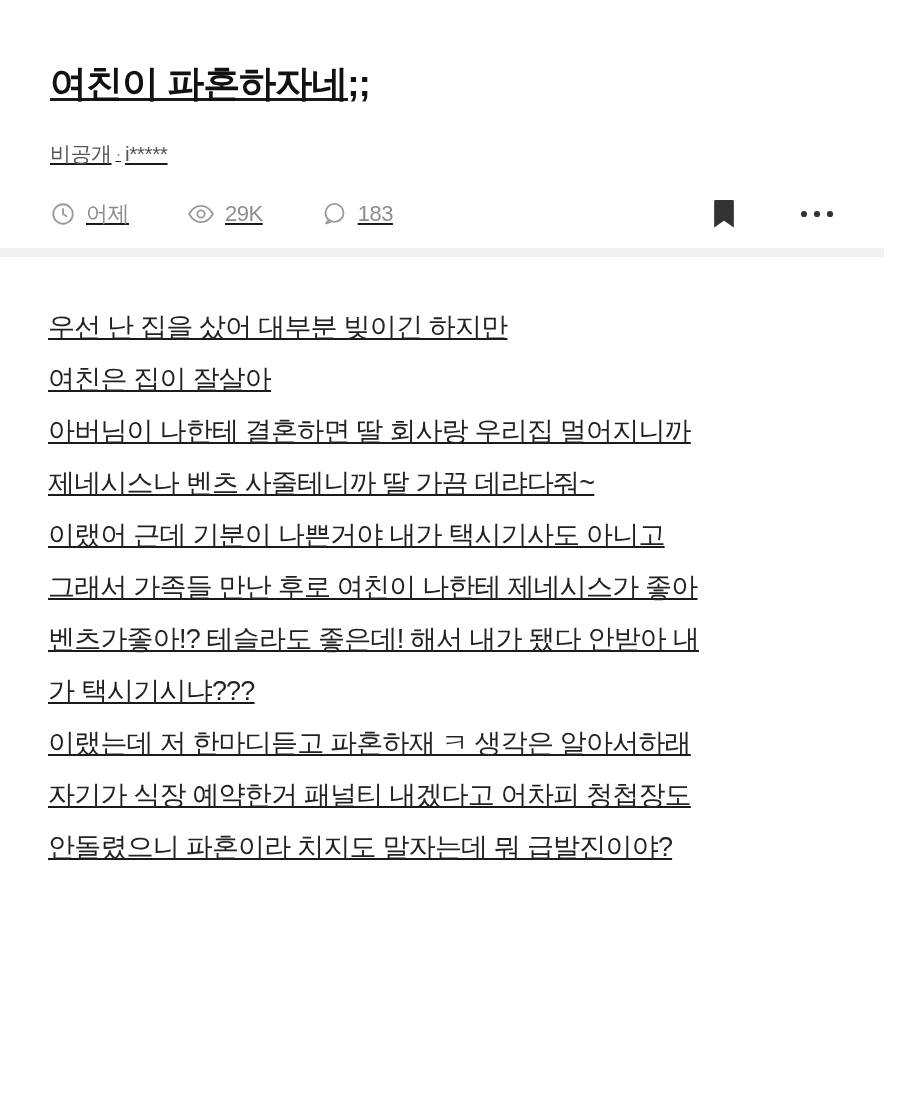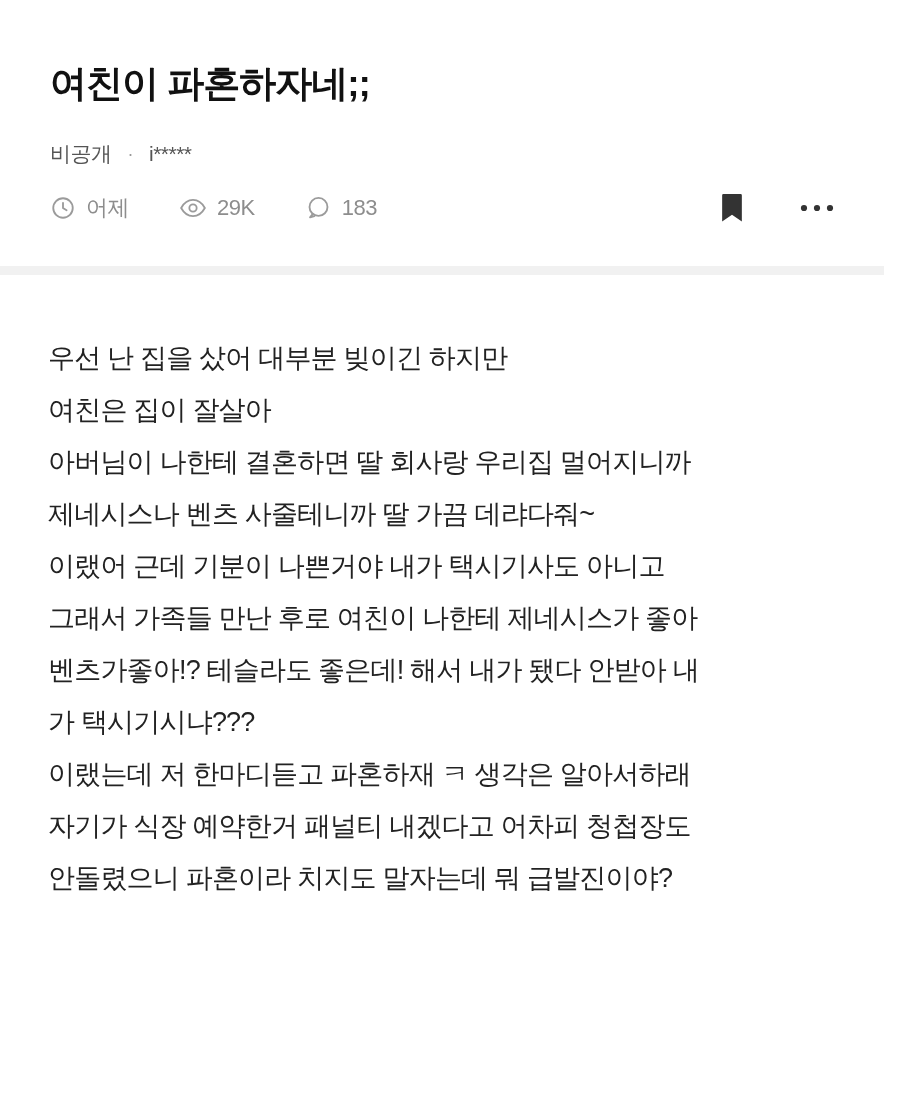--- a/index.html
+++ b/index.html
@@ -14,51 +14,52 @@
     font-family: "Liberation Sans", sans-serif;
     color: #1a1a1a;
     overflow: hidden;
   }
   .post {
     width: 884px;
     height: 1095px;
     display: flex;
     flex-direction: column;
     background: #ffffff;
+    text-decoration: underline;
   }
   .header {
     padding: 60px 50px 0 50px;
   }
   .post-title {
     font-size: 37px;
     font-weight: bold;
     letter-spacing: -1px;
     color: #111111;
     margin: 0;
     line-height: 1.3;
   }
   .author-line {
     margin-top: 32px;
     font-size: 21px;
     color: #555555;
     letter-spacing: -0.5px;
     display: flex;
     align-items: center;
-    gap: 16px;
+    gap: 4px;
   }
   .author-sep {
     color: #999999;
     font-size: 18px;
   }
   .meta-row {
-    margin-top: 24px;
+    margin-top: 30px;
     display: flex;
     align-items: center;
-    gap: 8px;
-    padding-bottom: 42px;
+    gap: 16px;
+    padding-bottom: 18px;
   }
   .meta-item {
     display: flex;
     align-items: center;
     gap: 10px;
     color: #8d8d8d;
     font-size: 22px;
     letter-spacing: -0.5px;
     margin-right: 42px;
   }
@@ -72,21 +73,21 @@
     justify-content: center;
     color: #3c3c3c;
   }
   .icon-btn.bookmark { margin-right: 46px; }
   .divider {
     height: 9px;
     background: #f1f1f1;
     width: 100%;
   }
   .body-text {
-    padding: 57px 48px 0 48px;
+    padding: 44px 48px 0 48px;
     font-size: 27px;
     line-height: 52px;
     color: #222222;
     letter-spacing: -0.8px;
     white-space: pre-wrap;
     word-break: keep-all;
   }
   svg { display: block; }
 </style>
 </head>

